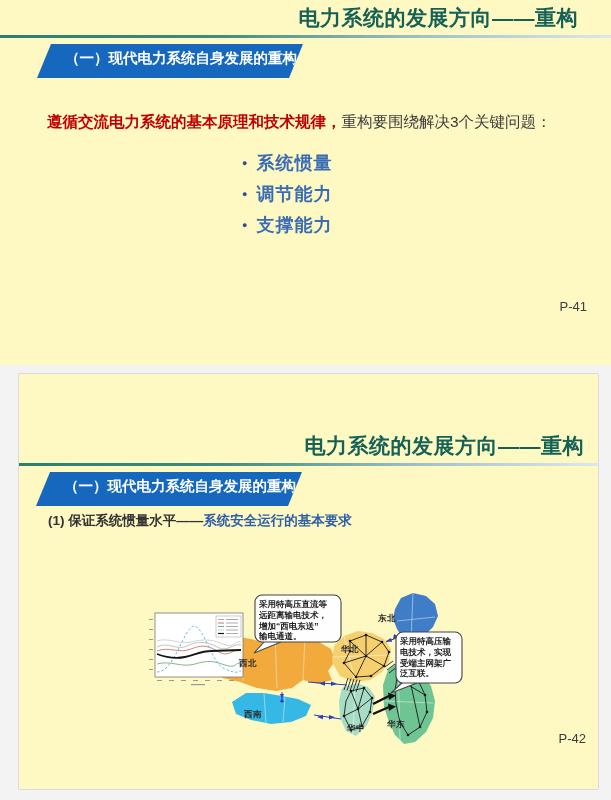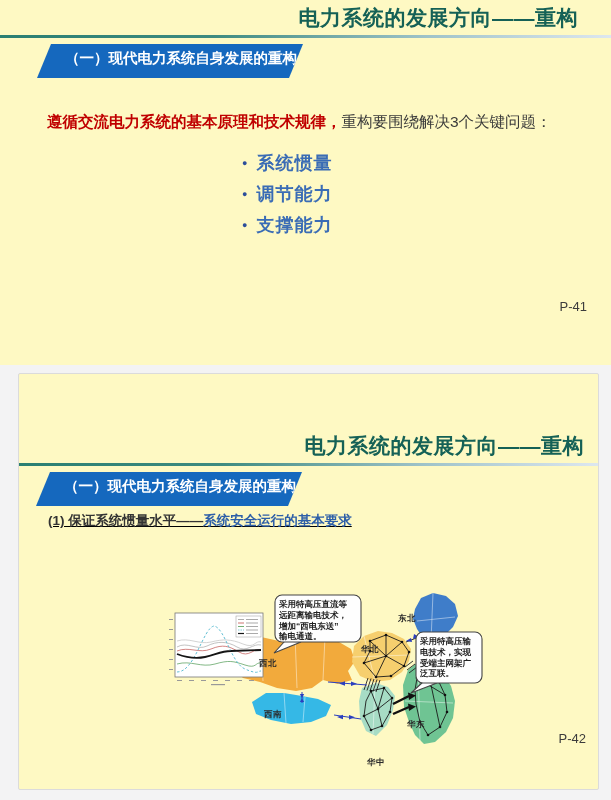--- a/index.html
+++ b/index.html
@@ -46,47 +46,47 @@
 
   .bullets { position:absolute; left:242px; top:147px; list-style:none; }
   .bullets li { display:flex; align-items:center; height:31px; }
   .bullets .dot { font-size:9px; color:#2B4E9B; margin-right:9px; }
   .bullets .blabel { font-size:18px; font-weight:bold; color:#3A6CB5; letter-spacing:1px; }
 
   .pagenum { position:absolute; font-size:13px; color:#3C3C3C; }
   .p41 { top:299px; right:24px; }
   .p42 { top:357px; right:12px; }
 
-  .heading { position:absolute; left:29px; top:138px; font-size:13.5px; font-weight:bold; white-space:nowrap;text-decoration:underline; }
+  .heading { position:absolute; left:29px; top:138px; font-size:13.5px; font-weight:bold; white-space:nowrap; }
   .heading .hdark { color:#333333; }
   .heading .hblue { color:#2E5FA8; }
 
   .point {
     position:absolute; left:38px; top:163px; width:516px;
     font-size:14px; line-height:28px; color:#3A3A3A;
   }
   .point .pdot  { font-size:10px; color:#CC2222; margin-right:6px; }
   .point .plabel{ color:#C00000; font-weight:bold; }
 
-  .figure { position:absolute; left:146px; top:217px; width:320px; height:158px; }
+  .figure { position:absolute; left:126px; top:217px; width:320px; height:158px; }
   .figure svg { position:absolute; left:0; top:0; }
 
   .co { position:absolute; color:#222222; font-size:8.5px; line-height:10.8px; font-weight:bold; }
   .co1 { left:114px; top:8px;  width:82px; }
   .co2 { left:255px; top:45px; width:60px; }
 
   .rlabel {
     position:absolute; font-size:8.5px; font-weight:bold; color:#2A2A2A;
     white-space:nowrap; letter-spacing:0.5px;
   }
   .rl-dongbei { left:233px; top:22px; }
   .rl-huabei  { left:196px; top:53px; }
   .rl-xibei   { left:94px;  top:67px; }
   .rl-xinan   { left:99px;  top:118px; }
-  .rl-huazhong{ left:202px; top:132px;margin-top:34px; }
+  .rl-huazhong{ left:202px; top:132px; }
   .rl-huadong { left:242px; top:128px; }
 </style>
 </head>
 <body>
 
 <div class="page">
 
   <section class="slide slide1">
     <h1 class="slide-title">电力系统的发展方向——重构</h1>
     <div class="title-rule"></div>

